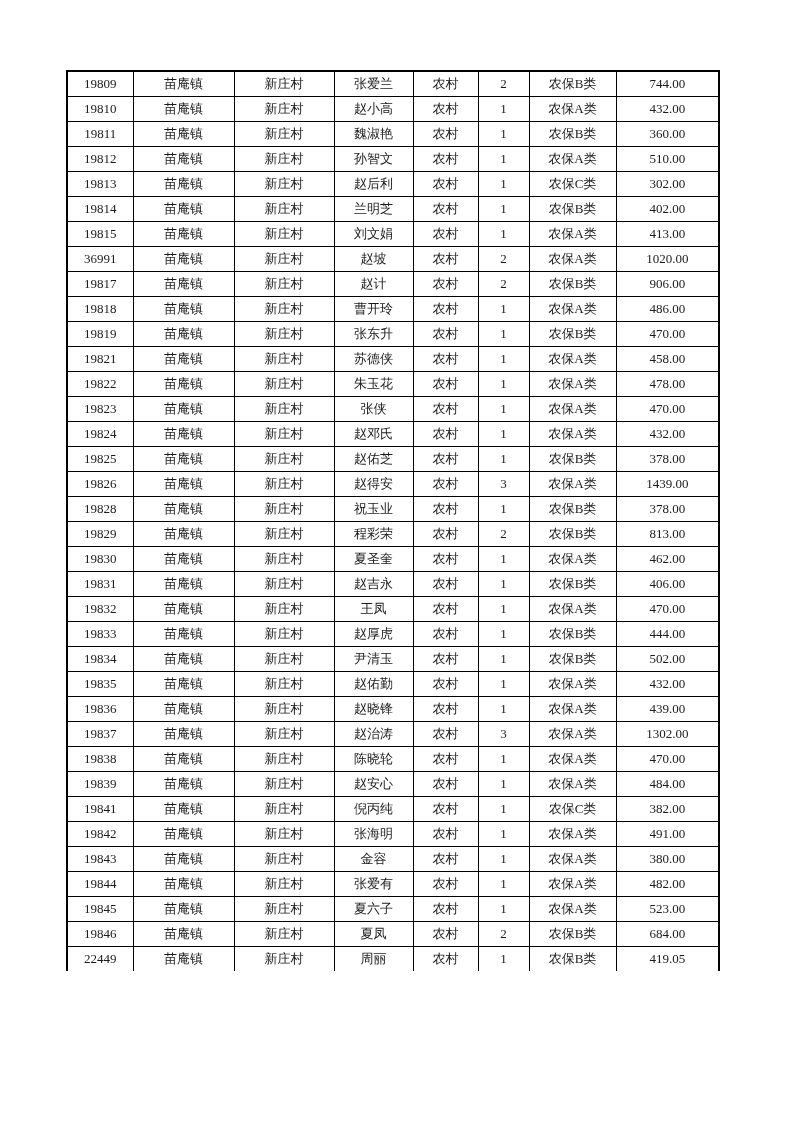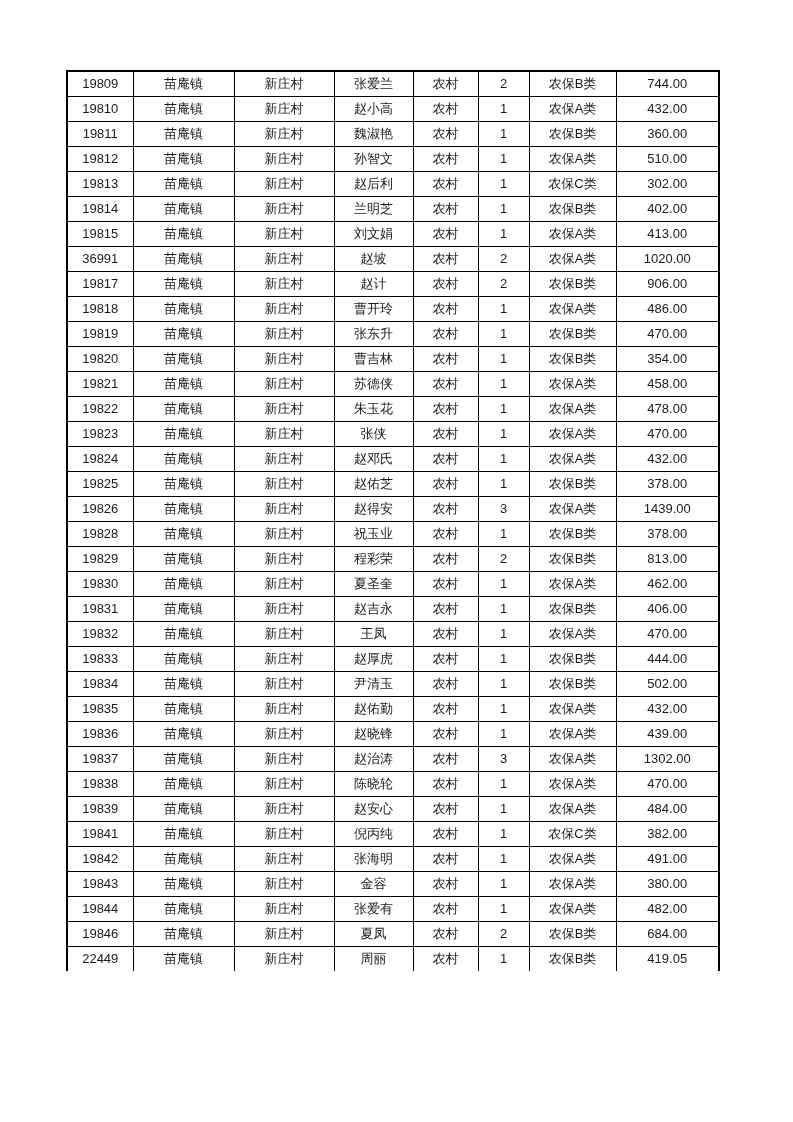--- a/index.html
+++ b/index.html
@@ -5,21 +5,21 @@
   html, body {
     margin: 0;
     padding: 0;
     background: #ffffff;
   }
   .page {
     position: relative;
     width: 793px;
     height: 971px;
     background: #ffffff;
-    font-family: Liberation Sans, sans-serif;
+    font-family: Liberation Serif, serif;
     color: #1a1a1a;
     overflow: hidden;
   }
   table.grid {
     position: absolute;
     left: 66px;
     top: 70px;
     width: 652px;
     border-collapse: collapse;
     table-layout: fixed;
@@ -166,30 +166,20 @@
           <td>19819</td>
           <td>苗庵镇</td>
           <td>新庄村</td>
           <td>张东升</td>
           <td>农村</td>
           <td>1</td>
           <td>农保B类</td>
           <td>470.00</td>
         </tr>
         <tr>
-          <td>19820</td>
-          <td>苗庵镇</td>
-          <td>新庄村</td>
-          <td>曹吉林</td>
-          <td>农村</td>
-          <td>1</td>
-          <td>农保B类</td>
-          <td>354.00</td>
-        </tr>
-        <tr>
           <td>19821</td>
           <td>苗庵镇</td>
           <td>新庄村</td>
           <td>苏德侠</td>
           <td>农村</td>
           <td>1</td>
           <td>农保A类</td>
           <td>458.00</td>
         </tr>
         <tr>
@@ -394,20 +384,30 @@
         </tr>
         <tr>
           <td>19844</td>
           <td>苗庵镇</td>
           <td>新庄村</td>
           <td>张爱有</td>
           <td>农村</td>
           <td>1</td>
           <td>农保A类</td>
           <td>482.00</td>
+        </tr>
+        <tr>
+          <td>19845</td>
+          <td>苗庵镇</td>
+          <td>新庄村</td>
+          <td>夏六子</td>
+          <td>农村</td>
+          <td>1</td>
+          <td>农保A类</td>
+          <td>523.00</td>
         </tr>
         <tr>
           <td>19846</td>
           <td>苗庵镇</td>
           <td>新庄村</td>
           <td>夏凤</td>
           <td>农村</td>
           <td>2</td>
           <td>农保B类</td>
           <td>684.00</td>

